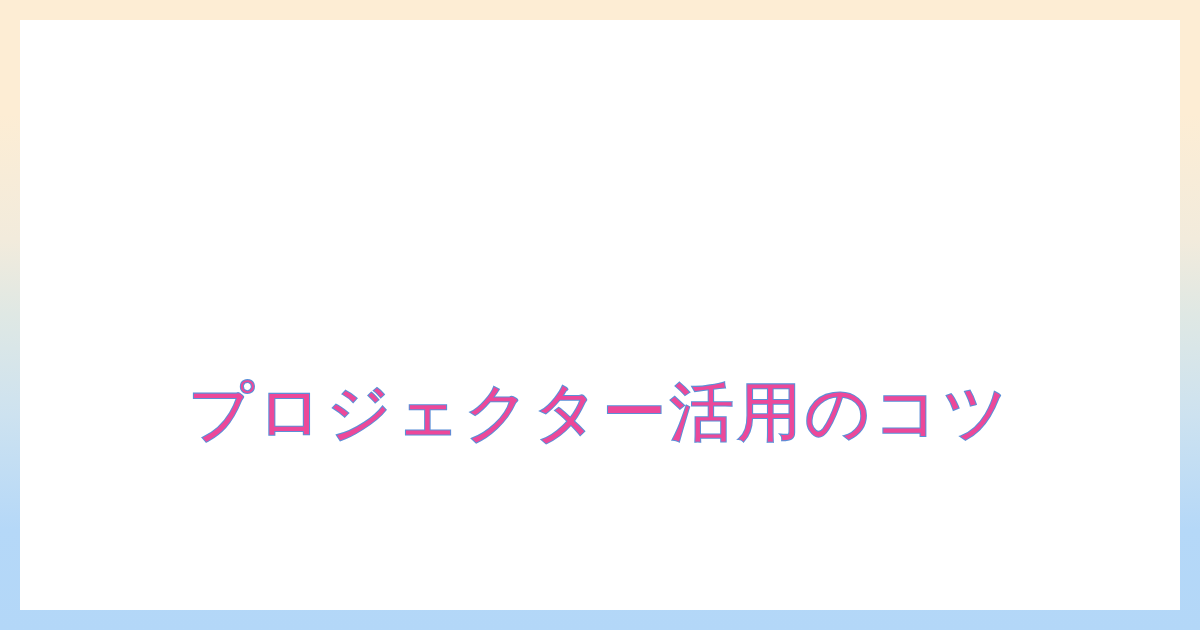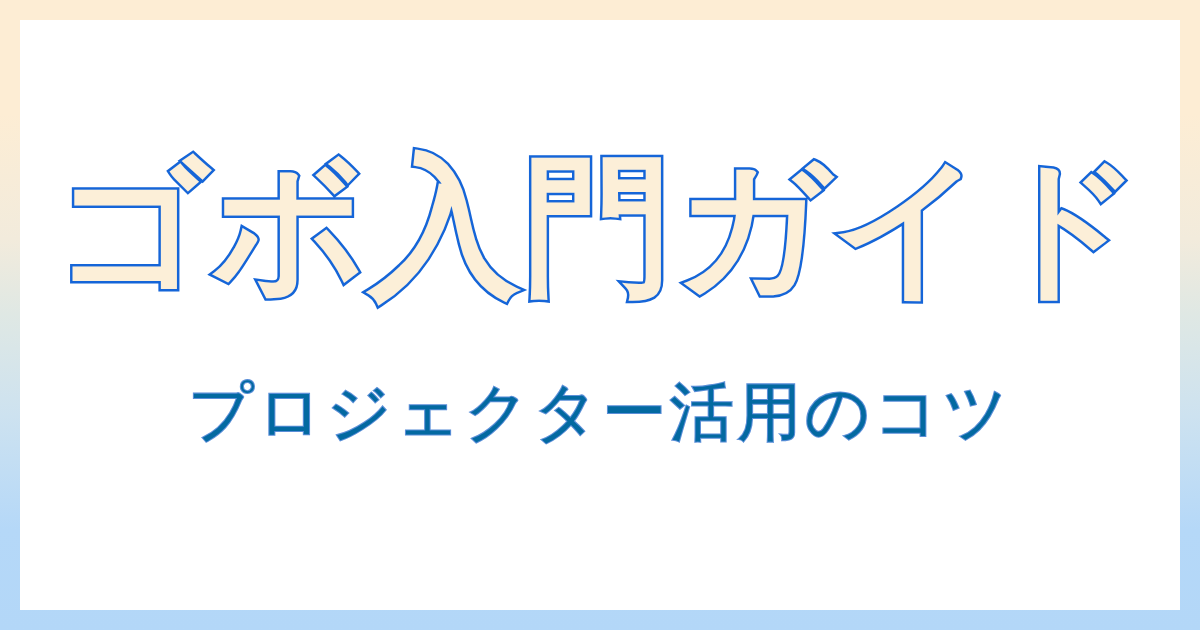--- a/index.html
+++ b/index.html
@@ -73,36 +73,33 @@
   }
 
   .subtitle-text {
     display: inline-block;
     font-family: "DejaVu Sans", "Liberation Sans", sans-serif;
     font-size: 64px;
     line-height: 1.1;
     font-weight: 500;
     letter-spacing: 0.055em;
     white-space: nowrap;
-    color: #0369a1;
+    color: #ec4899;
     -webkit-text-stroke: 2.1px #5B8FD8;
     paint-order: stroke fill;
     text-rendering: geometricPrecision;
   }
 </style>
 </head>
 <body>
 
 <div id="poster">
 
   <div id="panel">
 
-    <div id="title-wrap">
-      <span class="title-text">ゴボ入門ガイド</span>
-    </div>
 
     <div id="subtitle-wrap">
       <span class="subtitle-text">プロジェクター活用のコツ</span>
     </div>
 
   </div>
 
 </div>
 
 </body></html>

